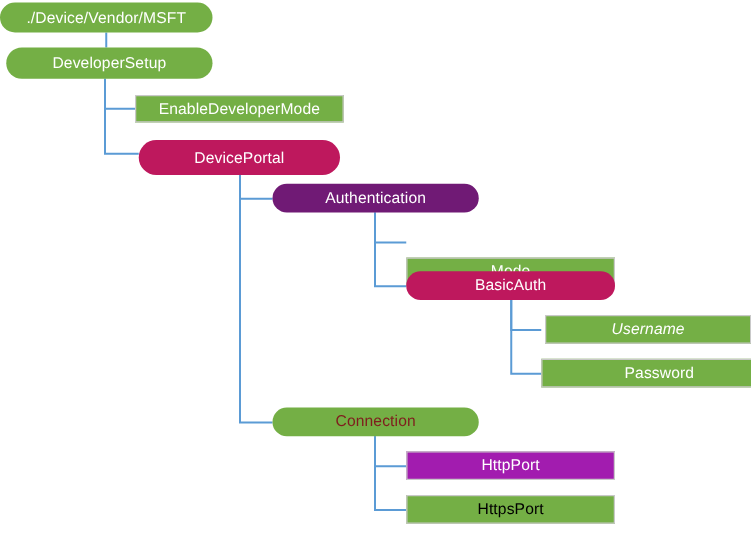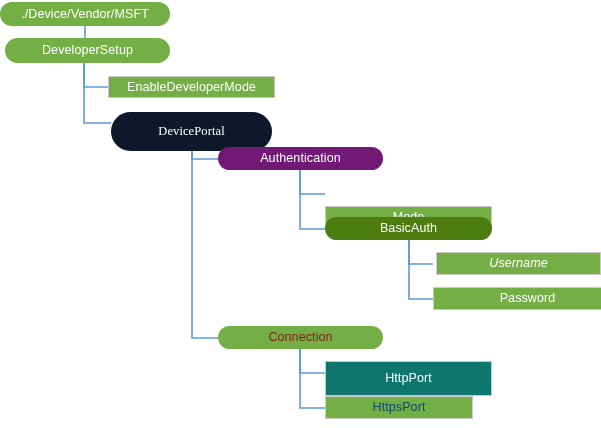--- a/index.html
+++ b/index.html
@@ -69,41 +69,41 @@
   <div id="node-layer">
       <div class="node rounded" style="left: 0px; top: 2px; width: 170px; height: 24px; background: rgb(116, 175, 69); color: rgb(255, 255, 255);">
         <span class="node-label">./Device/Vendor/MSFT</span>
       </div>
       <div class="node rounded" style="left: 5px; top: 38px; width: 165px; height: 25px; background: rgb(116, 175, 69); color: rgb(255, 255, 255);">
         <span class="node-label">DeveloperSetup</span>
       </div>
       <div class="node rect" style="left: 108px; top: 76px; width: 167px; height: 22px; background: rgb(116, 175, 69); color: rgb(255, 255, 255); border-color: rgb(201, 201, 201);">
         <span class="node-label">EnableDeveloperMode</span>
       </div>
-      <div class="node rounded" style="left: 111px; top: 112px; width: 161px; height: 39px; background: #0f172a; color: rgb(255, 255, 255); font-family: Liberation Serif, serif;">
+      <div class="node rounded" style="left: 111px; top: 112px; width: 161px; height: 28px; background: #be185d; color: rgb(255, 255, 255);">
         <span class="node-label">DevicePortal</span>
       </div>
       <div class="node rounded" style="left: 218px; top: 147px; width: 165px; height: 23px; background: #701a75; color: rgb(255, 255, 255);">
         <span class="node-label">Authentication</span>
       </div>
       <div class="node rect" style="left: 325px; top: 182px; width: 167px; height: 23px; background: rgb(116, 175, 69); color: rgb(255, 255, 255); border-color: rgb(201, 201, 201); margin-top: 24px;">
         <span class="node-label">Mode</span>
       </div>
-      <div class="node rounded" style="left: 325px; top: 217px; width: 167px; height: 23px; background: #4d7c0f; color: rgb(255, 255, 255);">
+      <div class="node rounded" style="left: 325px; top: 217px; width: 167px; height: 23px; background: #be185d; color: rgb(255, 255, 255);">
         <span class="node-label">BasicAuth</span>
       </div>
       <div class="node rect" style="left: 436px; top: 252px; width: 165px; height: 23px; background: rgb(116, 175, 69); color: rgb(255, 255, 255); border-color: rgb(201, 201, 201); font-style: italic;">
         <span class="node-label">Username</span>
       </div>
       <div class="node rect" style="left: 433px; top: 287px; width: 189px; height: 23px; background: rgb(116, 175, 69); color: rgb(255, 255, 255); border-color: rgb(201, 201, 201);">
         <span class="node-label">Password</span>
       </div>
       <div class="node rounded" style="left: 218px; top: 326px; width: 165px; height: 23px; background: rgb(116, 175, 69); color: #7f1d1d;">
         <span class="node-label">Connection</span>
       </div>
-      <div class="node rect" style="left: 325px; top: 361px; width: 167px; height: 35px; background: #0f766e; color: rgb(255, 255, 255); border-color: rgb(201, 201, 201);">
+      <div class="node rect" style="left: 325px; top: 361px; width: 167px; height: 23px; background: #a21caf; color: rgb(255, 255, 255); border-color: rgb(201, 201, 201);">
         <span class="node-label">HttpPort</span>
       </div>
-      <div class="node rect" style="left: 325px; top: 396px; width: 148px; height: 23px; background: rgb(116, 175, 69); color: #0c4a6e; border-color: rgb(201, 201, 201);">
+      <div class="node rect" style="left: 325px; top: 396px; width: 167px; height: 23px; background: rgb(116, 175, 69); color: #000000; border-color: rgb(201, 201, 201);">
         <span class="node-label">HttpsPort</span>
       </div>
     </div>
 </div>
 
 </body></html>

